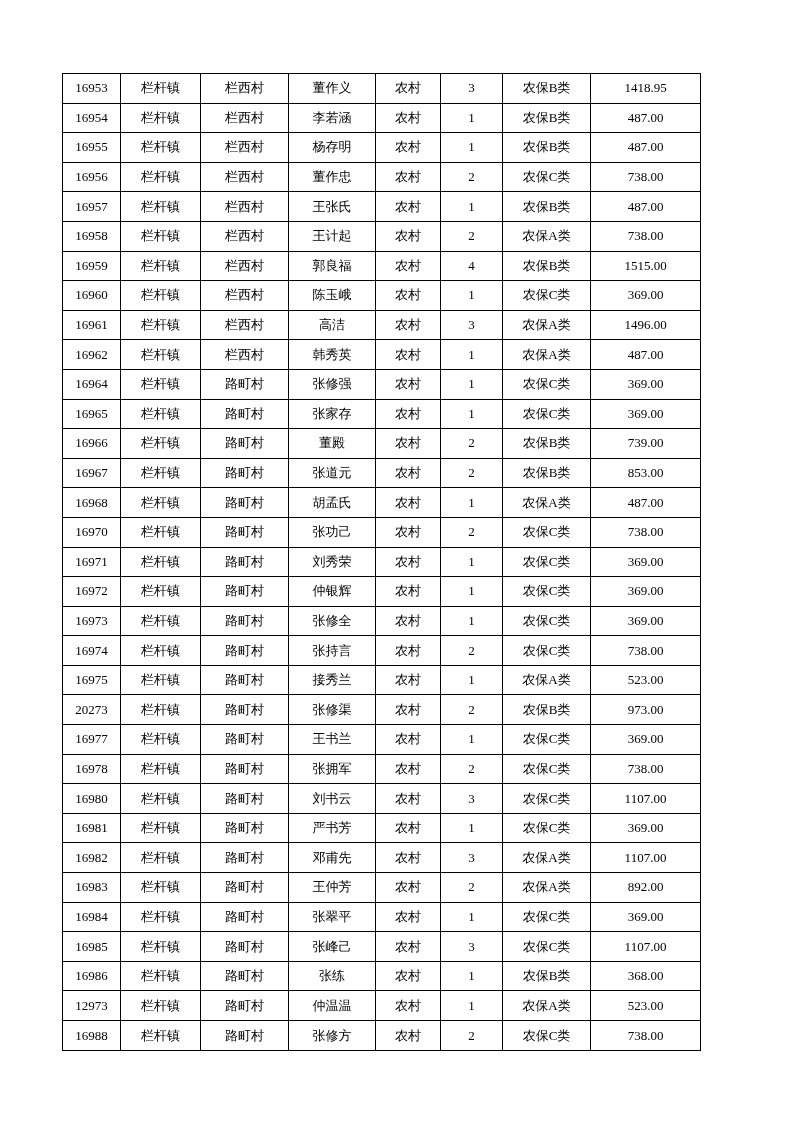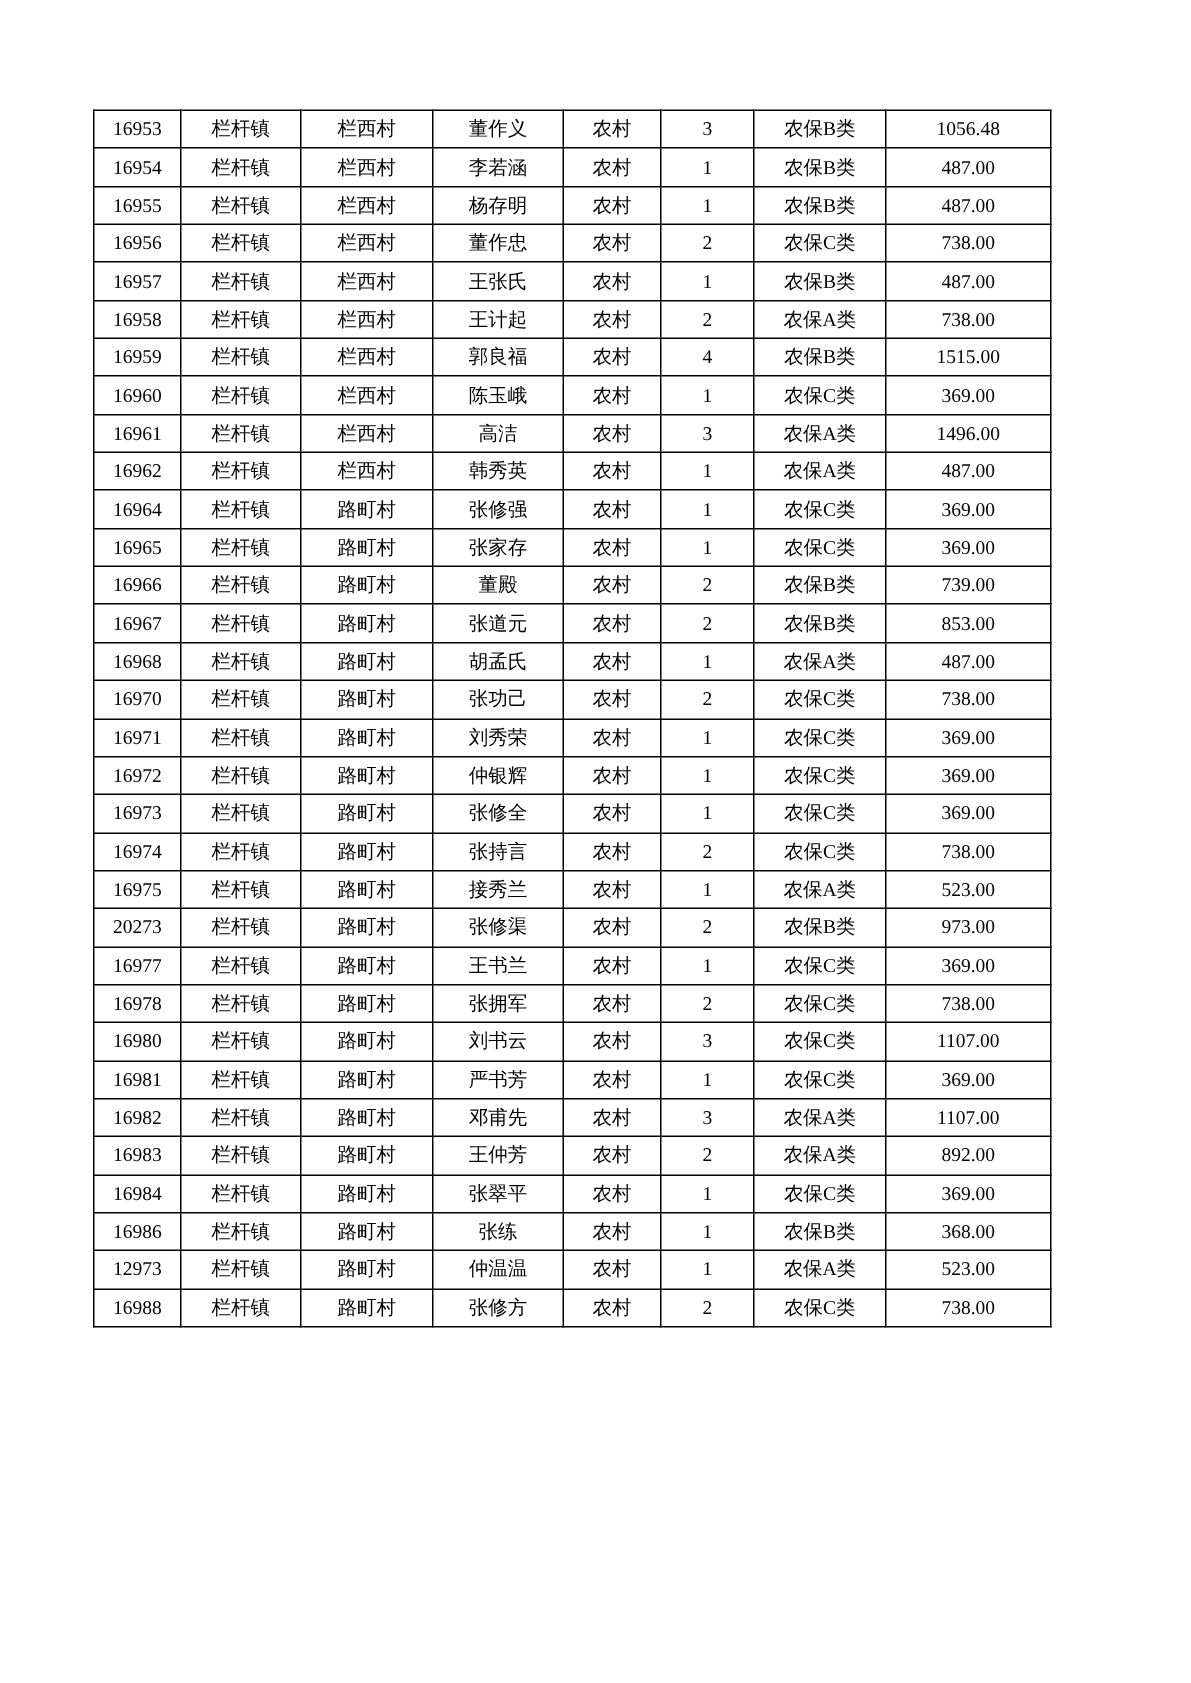--- a/index.html
+++ b/index.html
@@ -12,21 +12,21 @@
     width: 794px;
     height: 1122px;
     background: #ffffff;
     overflow: hidden;
   }
   table.data-table {
     position: absolute;
     left: 62px;
     top: 73px;
     width: 638px;
-    height: 812px;
+    height: 978px;
     border-collapse: collapse;
     table-layout: fixed;
   }
   table.data-table td {
     border: 1px solid #000000;
     text-align: center;
     vertical-align: middle;
     font-family: "Liberation Serif", "DejaVu Serif", serif;
     font-size: 13px;
     color: #000000;
@@ -55,21 +55,21 @@
     </colgroup>
     <tbody>
         <tr>
           <td class="col-record-id">16953</td>
           <td class="col-town">栏杆镇</td>
           <td class="col-village">栏西村</td>
           <td class="col-person-name">董作义</td>
           <td class="col-residence-type">农村</td>
           <td class="col-person-count">3</td>
           <td class="col-insurance-category">农保B类</td>
-          <td class="col-amount">1056.48</td>
+          <td class="col-amount">1418.95</td>
         </tr>
         <tr>
           <td class="col-record-id">16954</td>
           <td class="col-town">栏杆镇</td>
           <td class="col-village">栏西村</td>
           <td class="col-person-name">李若涵</td>
           <td class="col-residence-type">农村</td>
           <td class="col-person-count">1</td>
           <td class="col-insurance-category">农保B类</td>
           <td class="col-amount">487.00</td>
@@ -336,20 +336,30 @@
         </tr>
         <tr>
           <td class="col-record-id">16984</td>
           <td class="col-town">栏杆镇</td>
           <td class="col-village">路町村</td>
           <td class="col-person-name">张翠平</td>
           <td class="col-residence-type">农村</td>
           <td class="col-person-count">1</td>
           <td class="col-insurance-category">农保C类</td>
           <td class="col-amount">369.00</td>
+        </tr>
+        <tr>
+          <td class="col-record-id">16985</td>
+          <td class="col-town">栏杆镇</td>
+          <td class="col-village">路町村</td>
+          <td class="col-person-name">张峰己</td>
+          <td class="col-residence-type">农村</td>
+          <td class="col-person-count">3</td>
+          <td class="col-insurance-category">农保C类</td>
+          <td class="col-amount">1107.00</td>
         </tr>
         <tr>
           <td class="col-record-id">16986</td>
           <td class="col-town">栏杆镇</td>
           <td class="col-village">路町村</td>
           <td class="col-person-name">张练</td>
           <td class="col-residence-type">农村</td>
           <td class="col-person-count">1</td>
           <td class="col-insurance-category">农保B类</td>
           <td class="col-amount">368.00</td>

